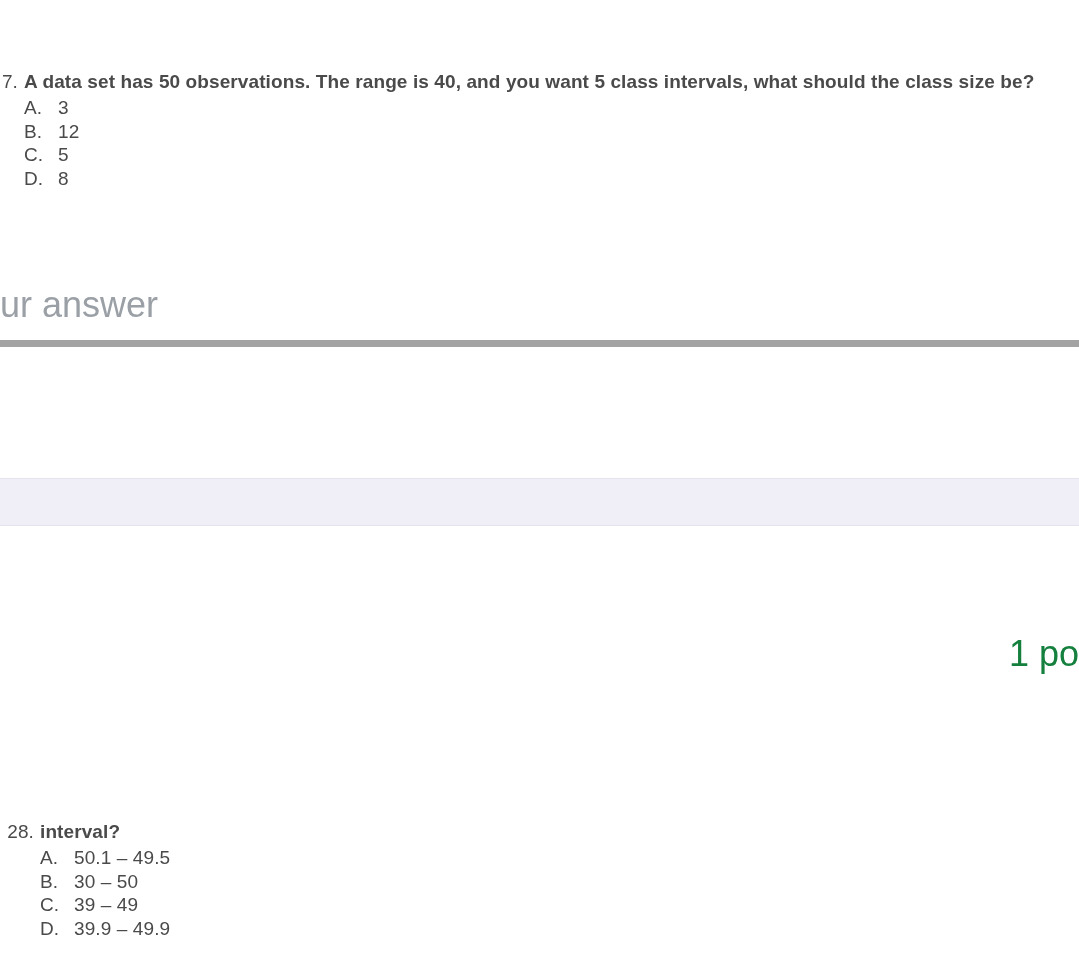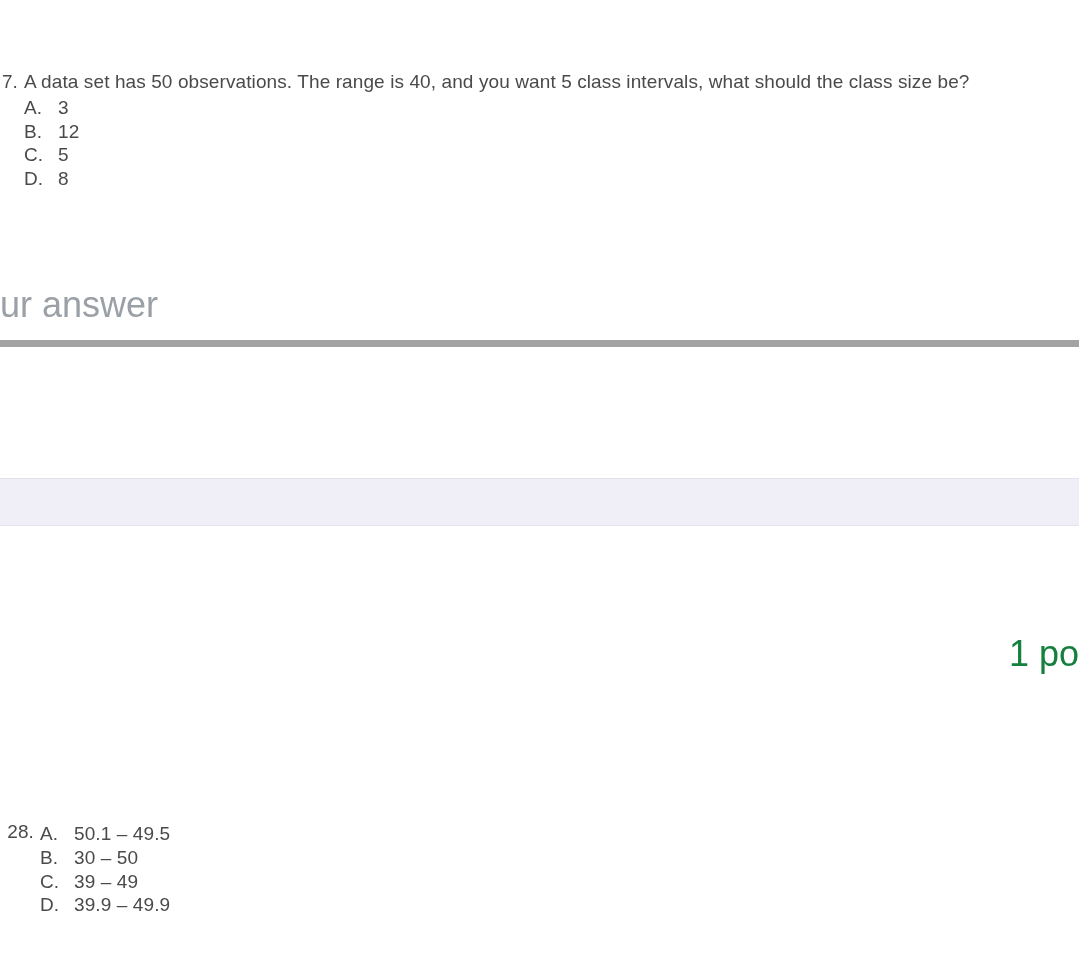--- a/index.html
+++ b/index.html
@@ -23,20 +23,21 @@
   }
   .q-num {
     position: absolute;
     right: 100%;
     top: 0;
     padding-right: 6px;
     white-space: nowrap;
   }
   .q-text {
     display: block;
+    font-weight: bold;
   }
   .options {
     margin-top: 2px;
     margin-left: 0px;
   }
   .option-row {
     display: flex;
     gap: 16px;
     line-height: 1.25;
   }
@@ -117,20 +118,21 @@
 <div class="answer-input-wrap">
   <input class="answer-input" type="text" placeholder="ur answer" style="">
 </div>
 
 <div class="divider-band"></div>
 
 <div class="points-label">1 po</div>
 
 <div class="question-block" style="left:40px; top:820px; width:1039px;">
   <span class="q-num">28.</span>
+  <span class="q-text">interval?</span>
   <div class="options">
     <div class="option-row">
       <span class="opt-letter">A.</span>
       <span>50.1 – 49.5</span>
     </div>
     <div class="option-row">
       <span class="opt-letter">B.</span>
       <span>30 – 50</span>
     </div>
     <div class="option-row">

